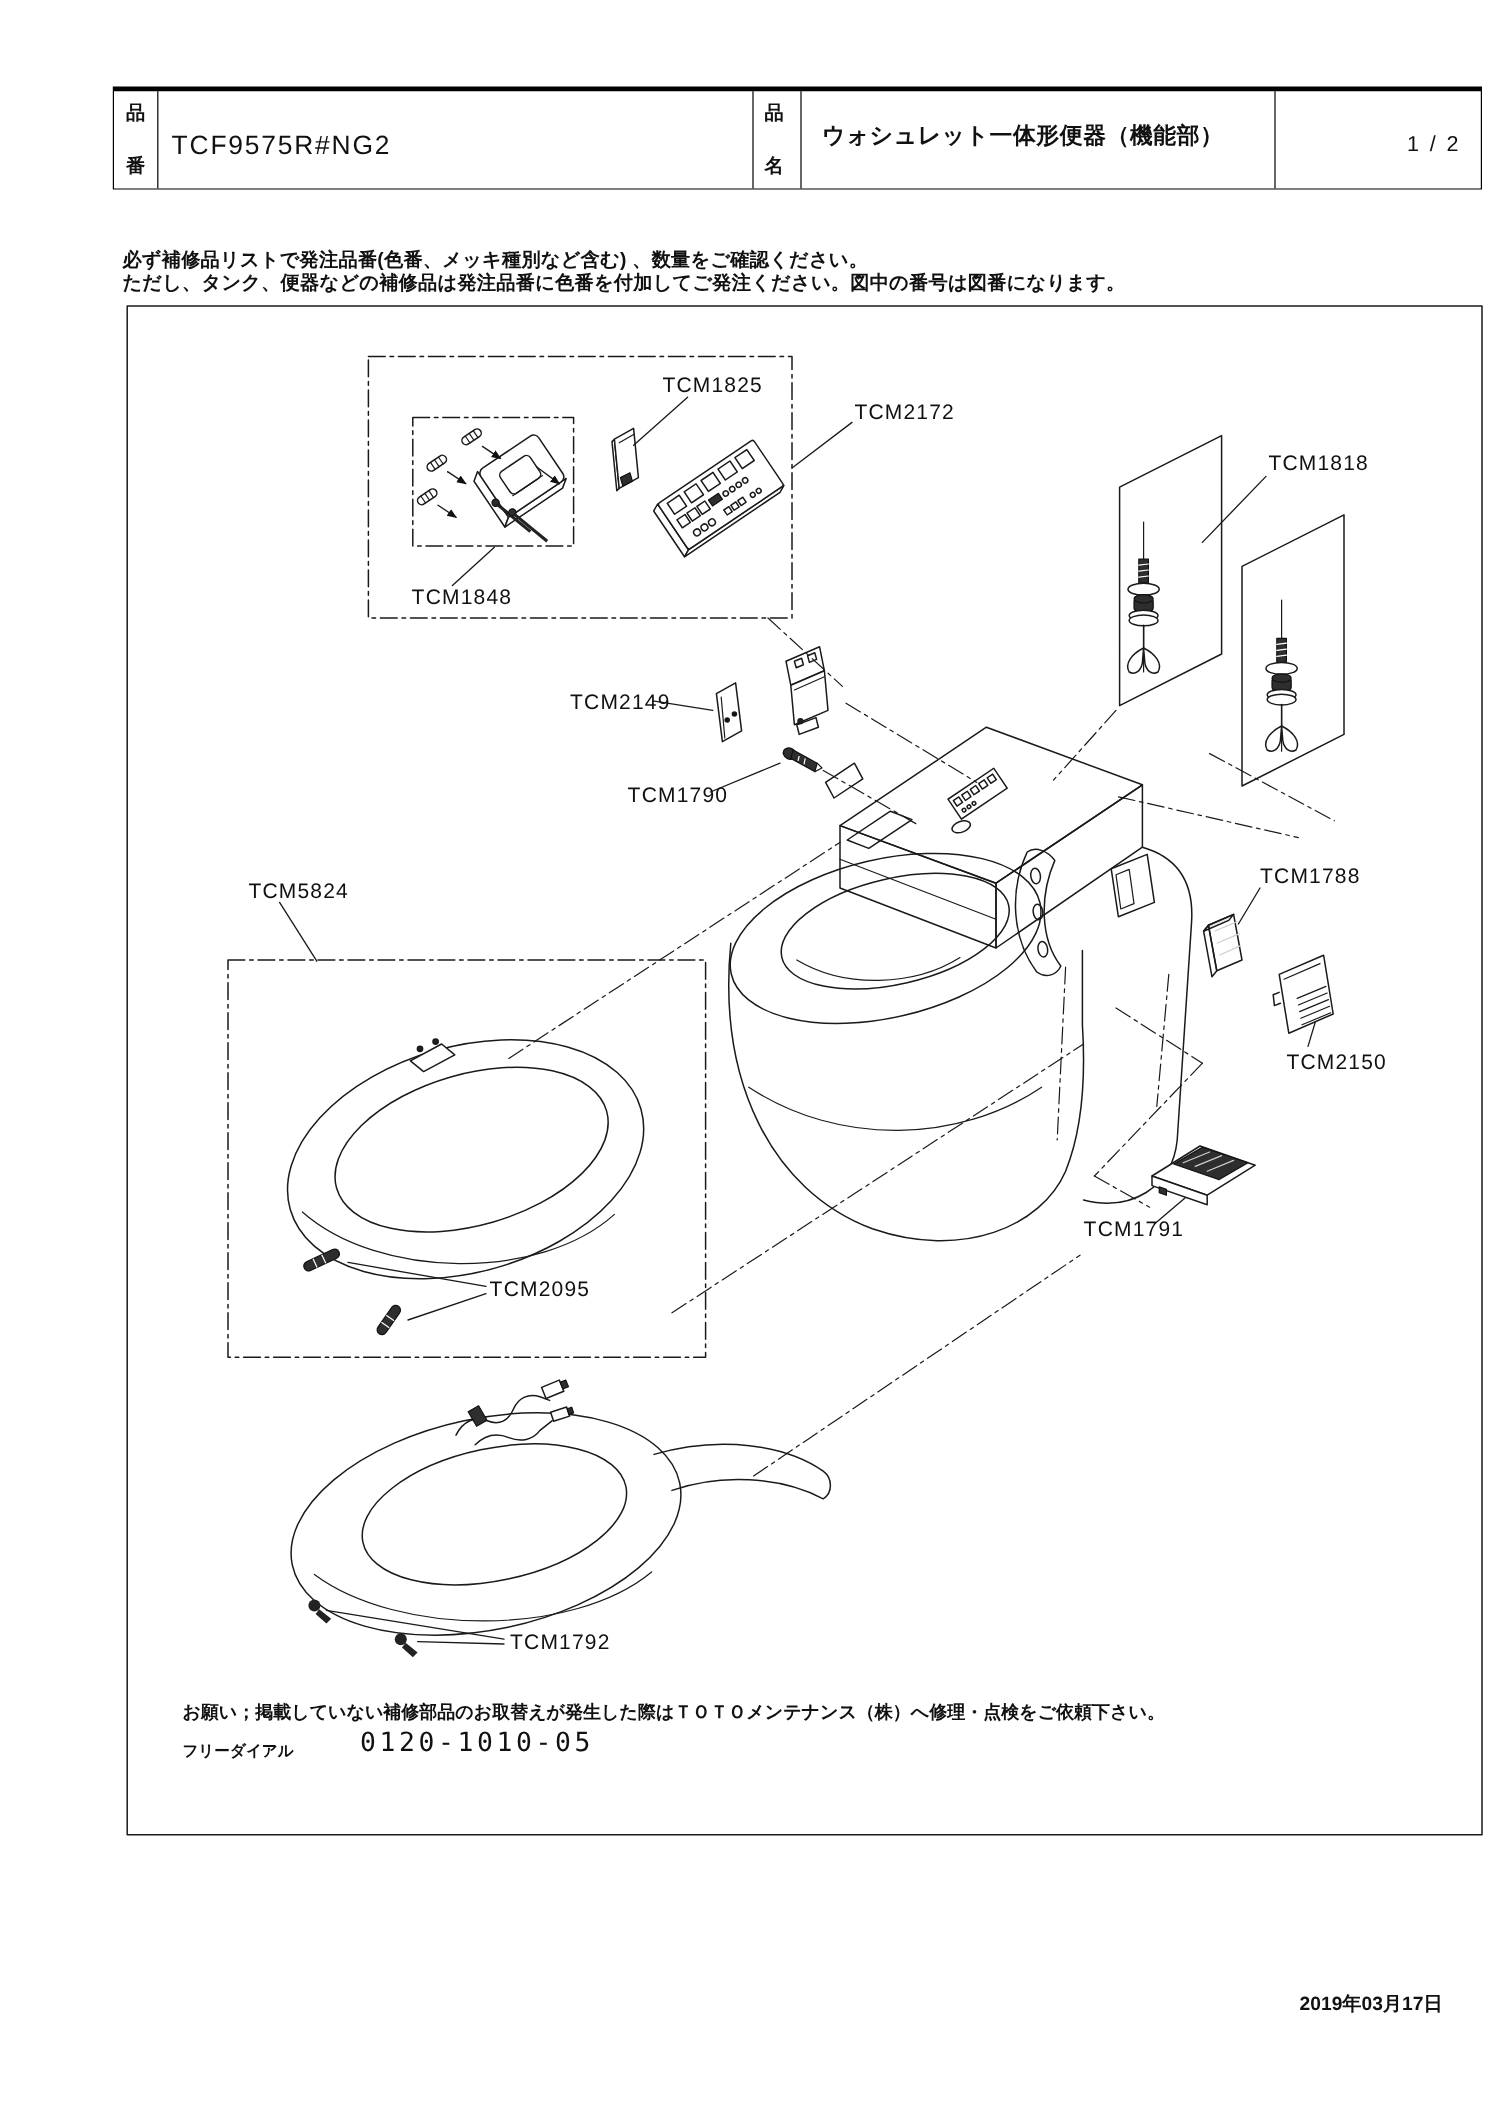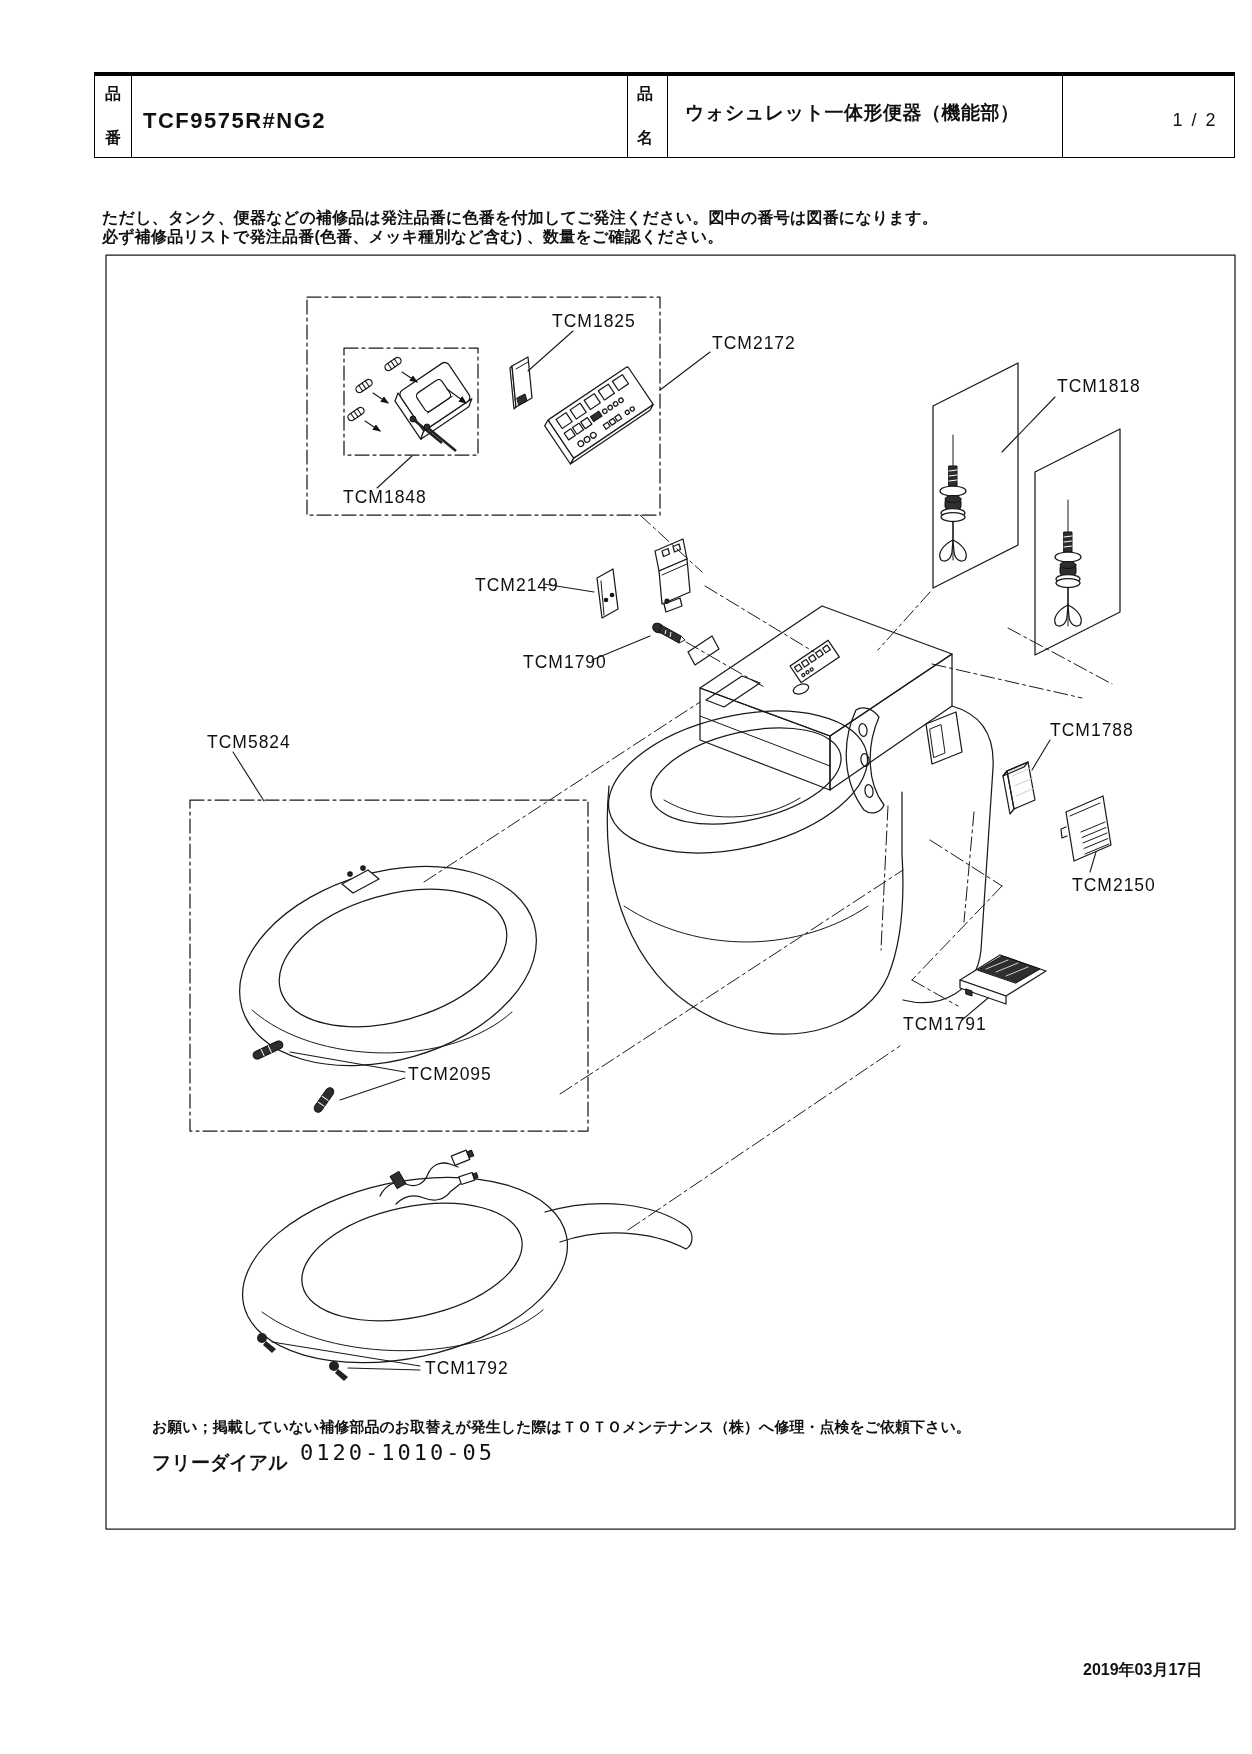--- a/index.html
+++ b/index.html
@@ -3,30 +3,30 @@
 <meta charset="utf-8">
 <style>
   html,body{margin:0;padding:0;background:#fff;}
   .page{position:relative;width:1252px;height:1754px;background:#fff;overflow:hidden;
         font-family:"Liberation Sans",sans-serif;color:#111;}
   
   .tbl{position:absolute;left:94px;top:72px;width:1141px;height:86px;
        border:1.5px solid #000;border-top:4.5px solid #000;box-sizing:border-box;}
   .vdiv{position:absolute;top:0;height:100%;width:0;border-left:1.5px solid #000;}
   .lblchar{position:absolute;width:36px;text-align:center;font-size:16px;font-weight:600;}
-  .hval1{position:absolute;left:48px;top:32px;font-size:22px;letter-spacing:1.5px;font-weight:700;
+  .hval1{position:absolute;left:48px;top:32px;font-size:22px;letter-spacing:1.5px;font-weight:400;
          font-family:"Liberation Sans",sans-serif;}
   .hval2{position:absolute;left:590px;top:24px;font-size:19px;font-weight:600;letter-spacing:.5px;}
   .hpage{position:absolute;left:1014px;top:34px;width:172px;text-align:center;font-size:18px;letter-spacing:2px;}
   
   .notice{position:absolute;left:102px;top:209px;font-size:16px;font-weight:600;line-height:18.5px;
           letter-spacing:.2px;white-space:nowrap;}
   
   .freq{position:absolute;left:152px;top:1418px;font-size:15px;font-weight:600;white-space:nowrap;}
-  .fdial{position:absolute;left:152px;top:1450px;font-size:19px;font-weight:600;}
+  .fdial{position:absolute;left:152px;top:1450px;font-size:13px;font-weight:600;}
   .fphone{position:absolute;left:300px;top:1440px;font-size:22px;letter-spacing:3px;
           font-family:"DejaVu Sans Mono","Liberation Mono",monospace;text-align:right;}
   .pdate{position:absolute;left:1056px;top:1660px;font-size:16px;font-weight:600;margin-left:27px;}
   
   svg{position:absolute;left:0;top:0;}
   .art{fill:none;stroke:#1a1a1a;stroke-width:1.25;stroke-linecap:round;stroke-linejoin:round;}
   .dd{stroke-dasharray:14 4 3 4;}
   .thin{stroke-width:1;}
   .lead{stroke-width:1.1;}
   .dark{fill:#2e2e2e;stroke:#111;stroke-width:1;}
@@ -53,22 +53,22 @@
 
     <span class="lblchar" style="left:532px;top:8px">品</span>
     <span class="lblchar" style="left:532px;top:52px">名</span>
 
     <span class="hval2">ウォシュレット一体形便器（機能部）</span>
 
     <span class="hpage">1 / 2</span>
   </div>
 
   <div class="notice">
+    <div>必ず補修品リストで発注品番(色番、メッキ種別など含む) 、数量をご確認ください。</div>
     <div>ただし、タンク、便器などの補修品は発注品番に色番を付加してご発注ください。図中の番号は図番になります。</div>
-    <div>必ず補修品リストで発注品番(色番、メッキ種別など含む) 、数量をご確認ください。</div>
   </div>
 
   <svg width="1252" height="1754" viewBox="0 0 1252 1754">
     <defs>
       <marker id="ah" markerWidth="9" markerHeight="8" refX="6.5" refY="3" orient="auto">
         <path d="M0,0 L7.5,3 L0,6 Z" fill="#111"></path>
       </marker>
     </defs>
 
     <rect x="106" y="255" width="1129" height="1274" class="art" stroke-width="1.6"></rect>

